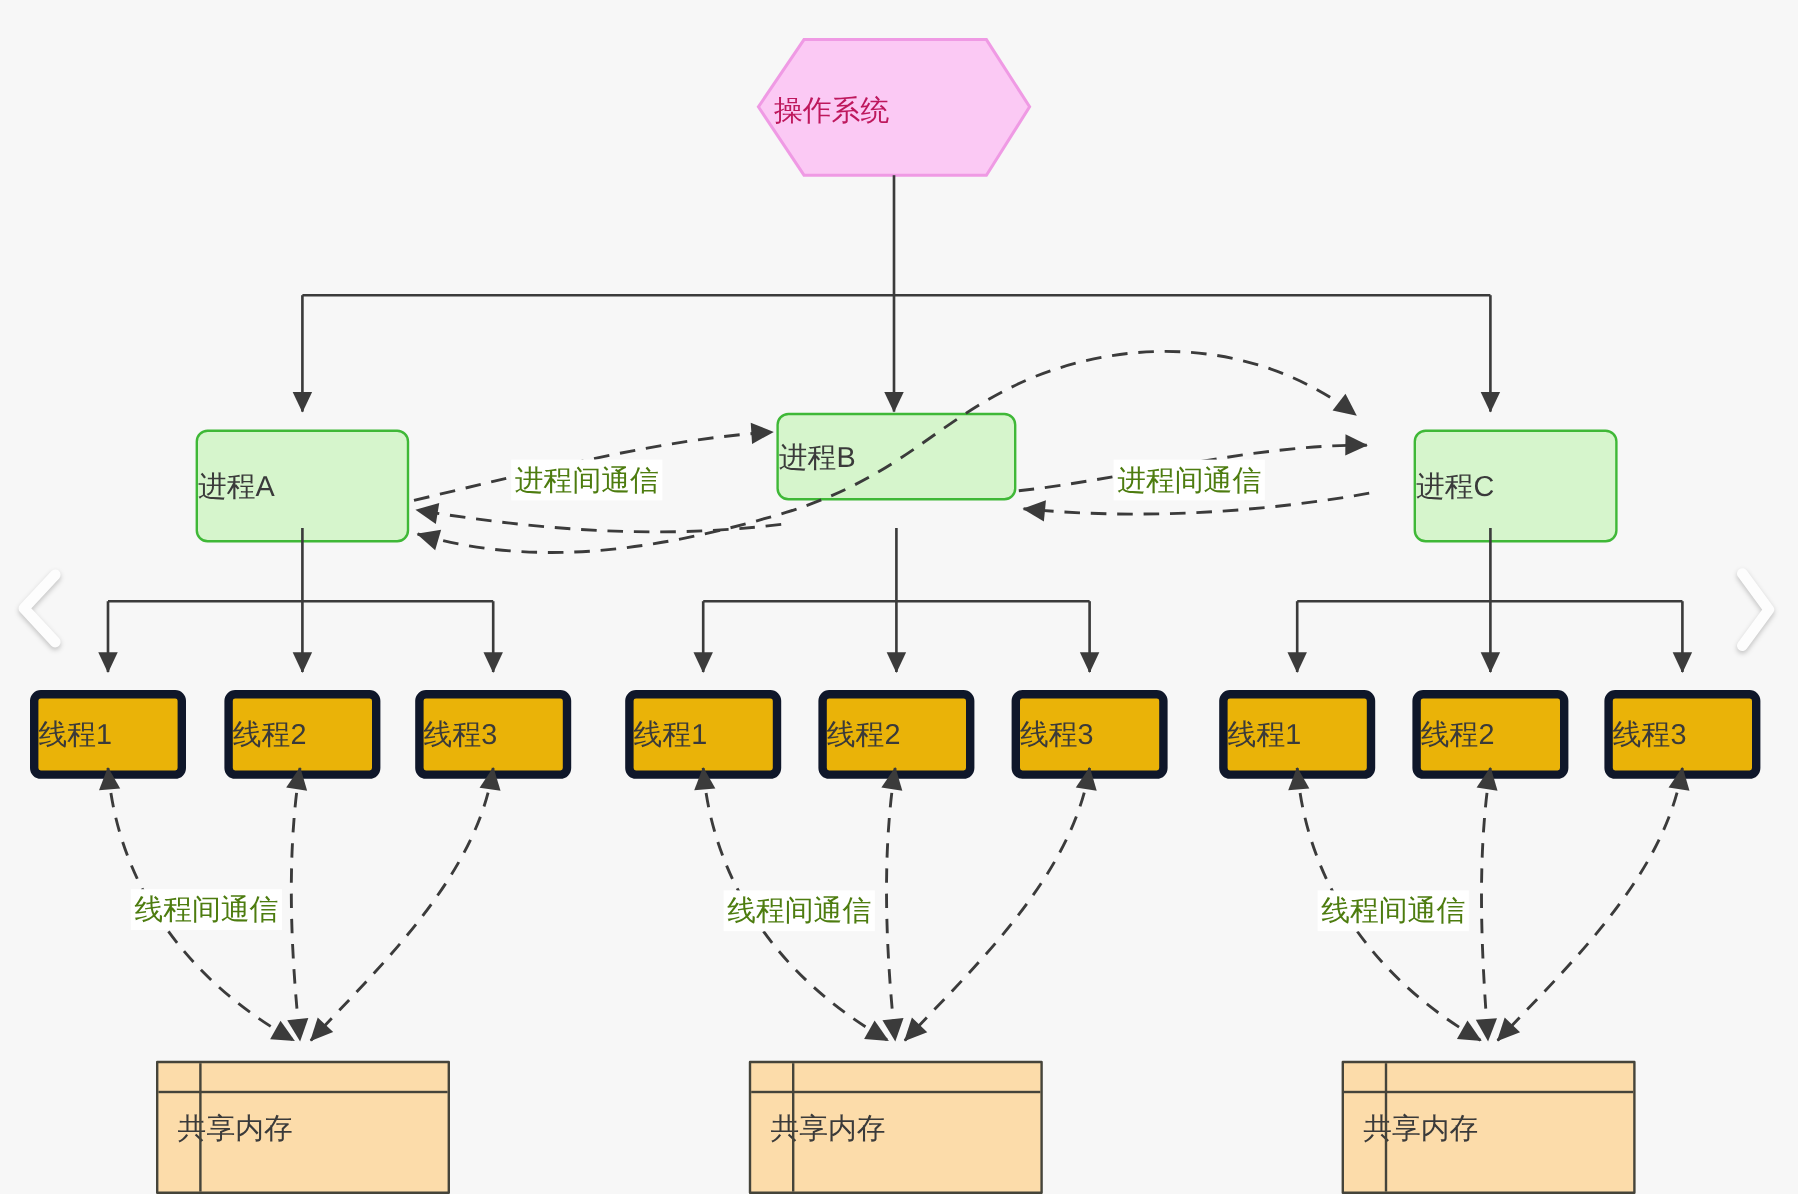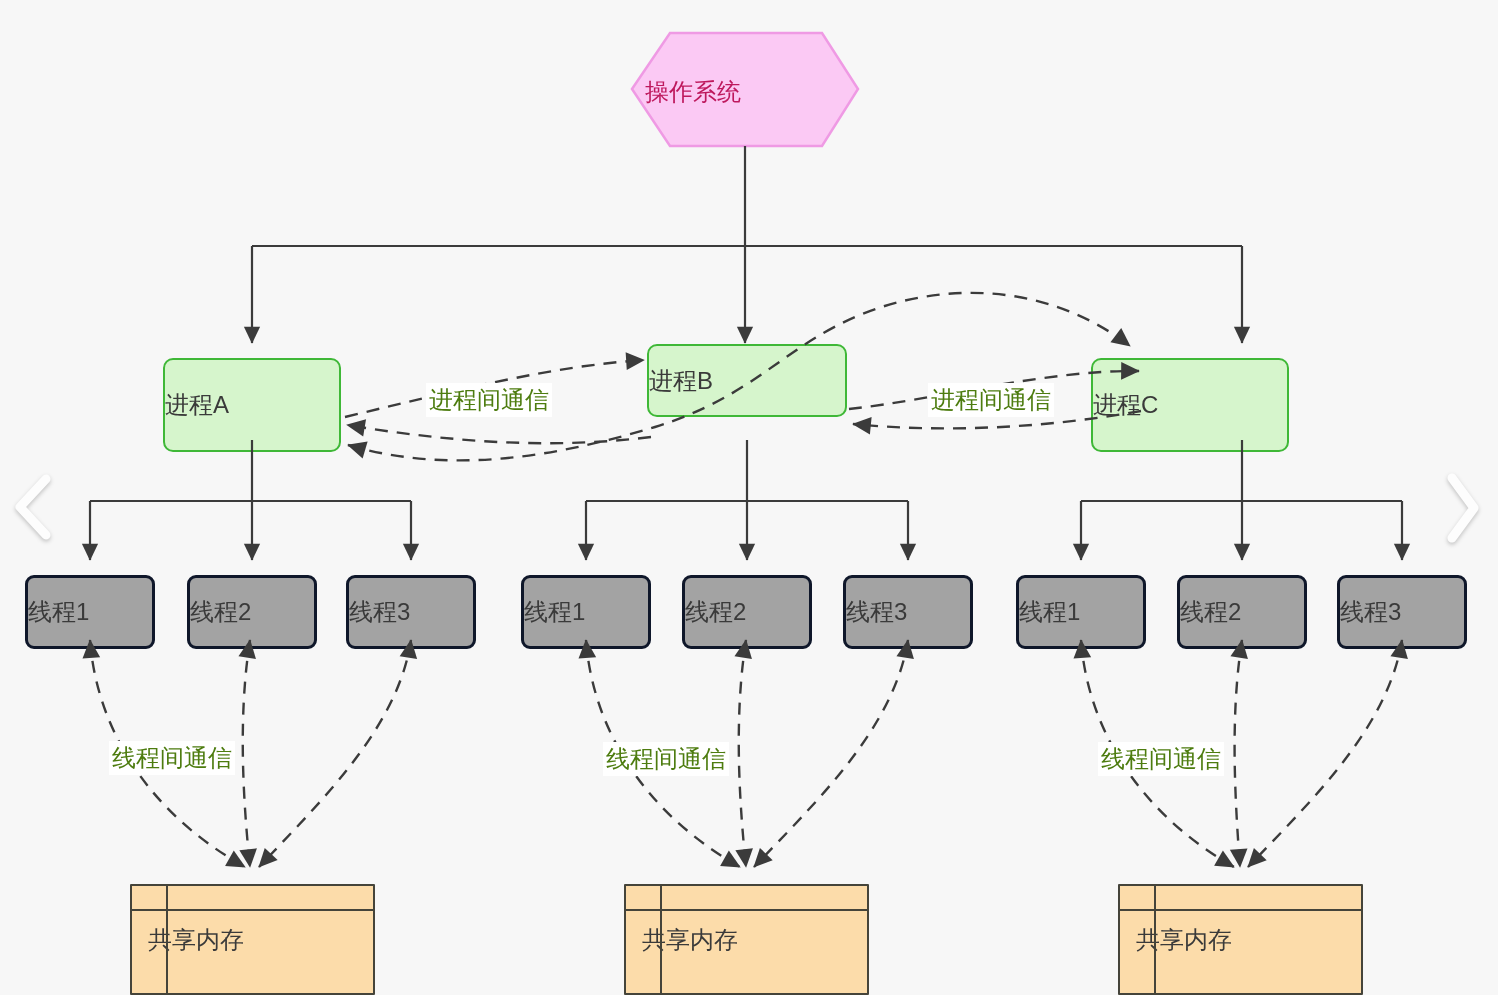--- a/index.html
+++ b/index.html
@@ -3,21 +3,21 @@
 <meta charset="utf-8">
 <style>
   html,body{margin:0;padding:0;}
   body{font-family:"Liberation Sans","DejaVu Sans",sans-serif;background:#f7f7f7;}
   #canvas{position:relative;width:1498px;height:995px;background:#f7f7f7;overflow:hidden;}
   #edges{position:absolute;left:0;top:0;z-index:3;pointer-events:none;}
   #shapes{position:absolute;left:0;top:0;z-index:1;pointer-events:none;}
   .node{position:absolute;display:flex;align-items:center;justify-content:flex-start;
         font-size:24px;color:#3a3a3a;box-sizing:border-box;z-index:2;margin-top:12px;}
   .process{background:#d6f5cc;border:2px solid #3fb837;border-radius:10px;}
-  .thread{background:#a3a3a3;border:3px solid #0f172a;border-radius:9px;}
+  .thread{background:#eab308;border:7px solid #0f172a;border-radius:9px;}
   .memory{background:#fcdcaa;border:2px solid #45443a;border-radius:1px;padding-left:16px;}
   .memory .vline{position:absolute;left:34px;top:0;bottom:0;width:2px;background:#45443a;}
   .memory .hline{position:absolute;left:0;right:0;top:23px;height:2px;background:#45443a;}
   .hexlabel{position:absolute;z-index:2;font-size:24px;color:#be185d;}
   .edgelabel{position:absolute;z-index:4;font-size:24px;color:#4d7c0f;background:#ffffff;
              padding:1px 3px;white-space:nowrap;}
   .chevron{position:absolute;z-index:5;cursor:pointer;
            filter:drop-shadow(0px 2px 2px rgba(0,0,0,0.22));}
 </style>
 </head>
@@ -30,21 +30,21 @@
   </svg>
 
   <div class="hexlabel" style="left:645px;top:76px;width:200px;">操作系统</div>
 
   <div class="node process" style="left:163px;top:346px;width:178px;height:94px;">
     <span>进程A</span>
   </div>
   <div class="node process" style="left:647px;top:332px;width:200px;height:73px;">
     <span>进程B</span>
   </div>
-  <div class="node process" style="left:1091px;top:346px;width:198px;height:94px;">
+  <div class="node process" style="left:1178px;top:346px;width:170px;height:94px;">
     <span>进程C</span>
   </div>
 
   <div class="node thread" style="left:25px;top:563px;width:130px;height:74px;">
     <span>线程1</span>
   </div>
   <div class="node thread" style="left:187px;top:563px;width:130px;height:74px;">
     <span>线程2</span>
   </div>
   <div class="node thread" style="left:346px;top:563px;width:130px;height:74px;">

